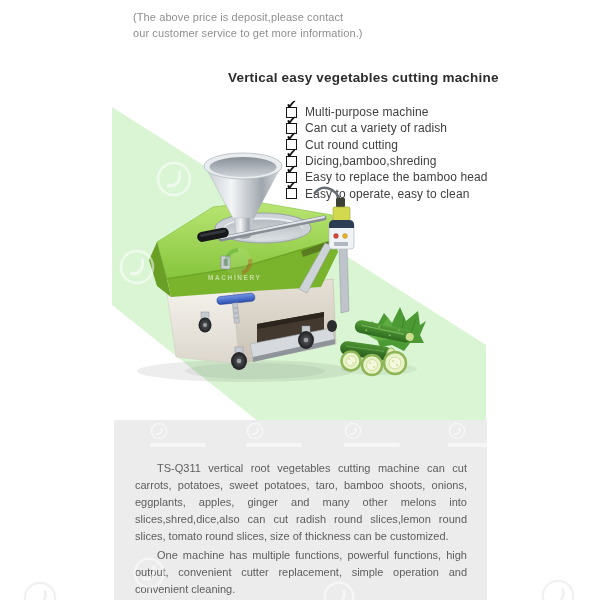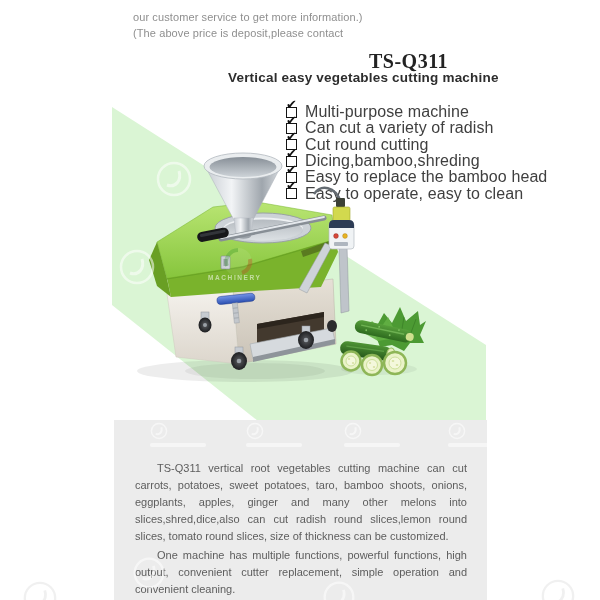--- a/index.html
+++ b/index.html
@@ -17,21 +17,21 @@
   
   .band{position:absolute;left:0;top:0;width:600px;height:600px;background:#daf5d4;
         clip-path:polygon(112px 107px,486px 345px,486px 421px,258px 421px,112px 305px);}
 
   
   .features{position:absolute;left:286px;top:104px;}
   .feat{display:flex;align-items:center;height:16.3px;}
   .cbox{position:relative;width:9px;height:9px;border:1.6px solid #141414;margin-right:8px;flex:0 0 auto;}
   .cbox .glyph{position:absolute;left:-1px;top:-10px;font-size:13px;font-weight:bold;
                color:#111;font-family:"DejaVu Sans",sans-serif;line-height:13px;}
-  .feat-label{font-size:16px;color:#3f3f3f;letter-spacing:.1px;white-space:nowrap;}
+  .feat-label{font-size:12px;color:#3f3f3f;letter-spacing:.1px;white-space:nowrap;}
 
   
   .machine{position:absolute;left:105px;top:140px;width:310px;height:245px;}
   .cukes{position:absolute;left:334px;top:303px;width:95px;height:75px;}
   .wm-machine-text{position:absolute;left:208px;top:274px;width:100px;font-size:6.5px;
                    letter-spacing:1.6px;color:rgba(255,255,255,.55);font-weight:bold;}
 
   
   .panel{position:absolute;left:114px;top:420px;width:373px;height:180px;background:#ececec;}
   .desc{margin:40px 20px 0 21px;font-size:11px;line-height:17px;color:#5d5d5d;
@@ -46,25 +46,24 @@
   .wm-bar{display:block;height:4px;border-radius:2px;background:currentColor;margin-top:3px;}
 </style>
 </head>
 <body>
 
 <div id="page">
 
   <div class="band"></div>
 
   <div class="note">
+    <div>(The above price is deposit,please contact</div>
     <div>our customer service to get more information.)</div>
-    <div>(The above price is deposit,please contact</div>
-  </div>
-
-  <div class="title">TS-Q311</div>
+  </div>
+
   <div class="subtitle">Vertical easy vegetables cutting machine</div>
 
   <div class="features">
     <div class="feat">
       <span class="cbox">
           <span class="glyph">✔</span>
         </span>
       <span class="feat-label">Multi-purpose machine</span>
     </div>
     <div class="feat">

